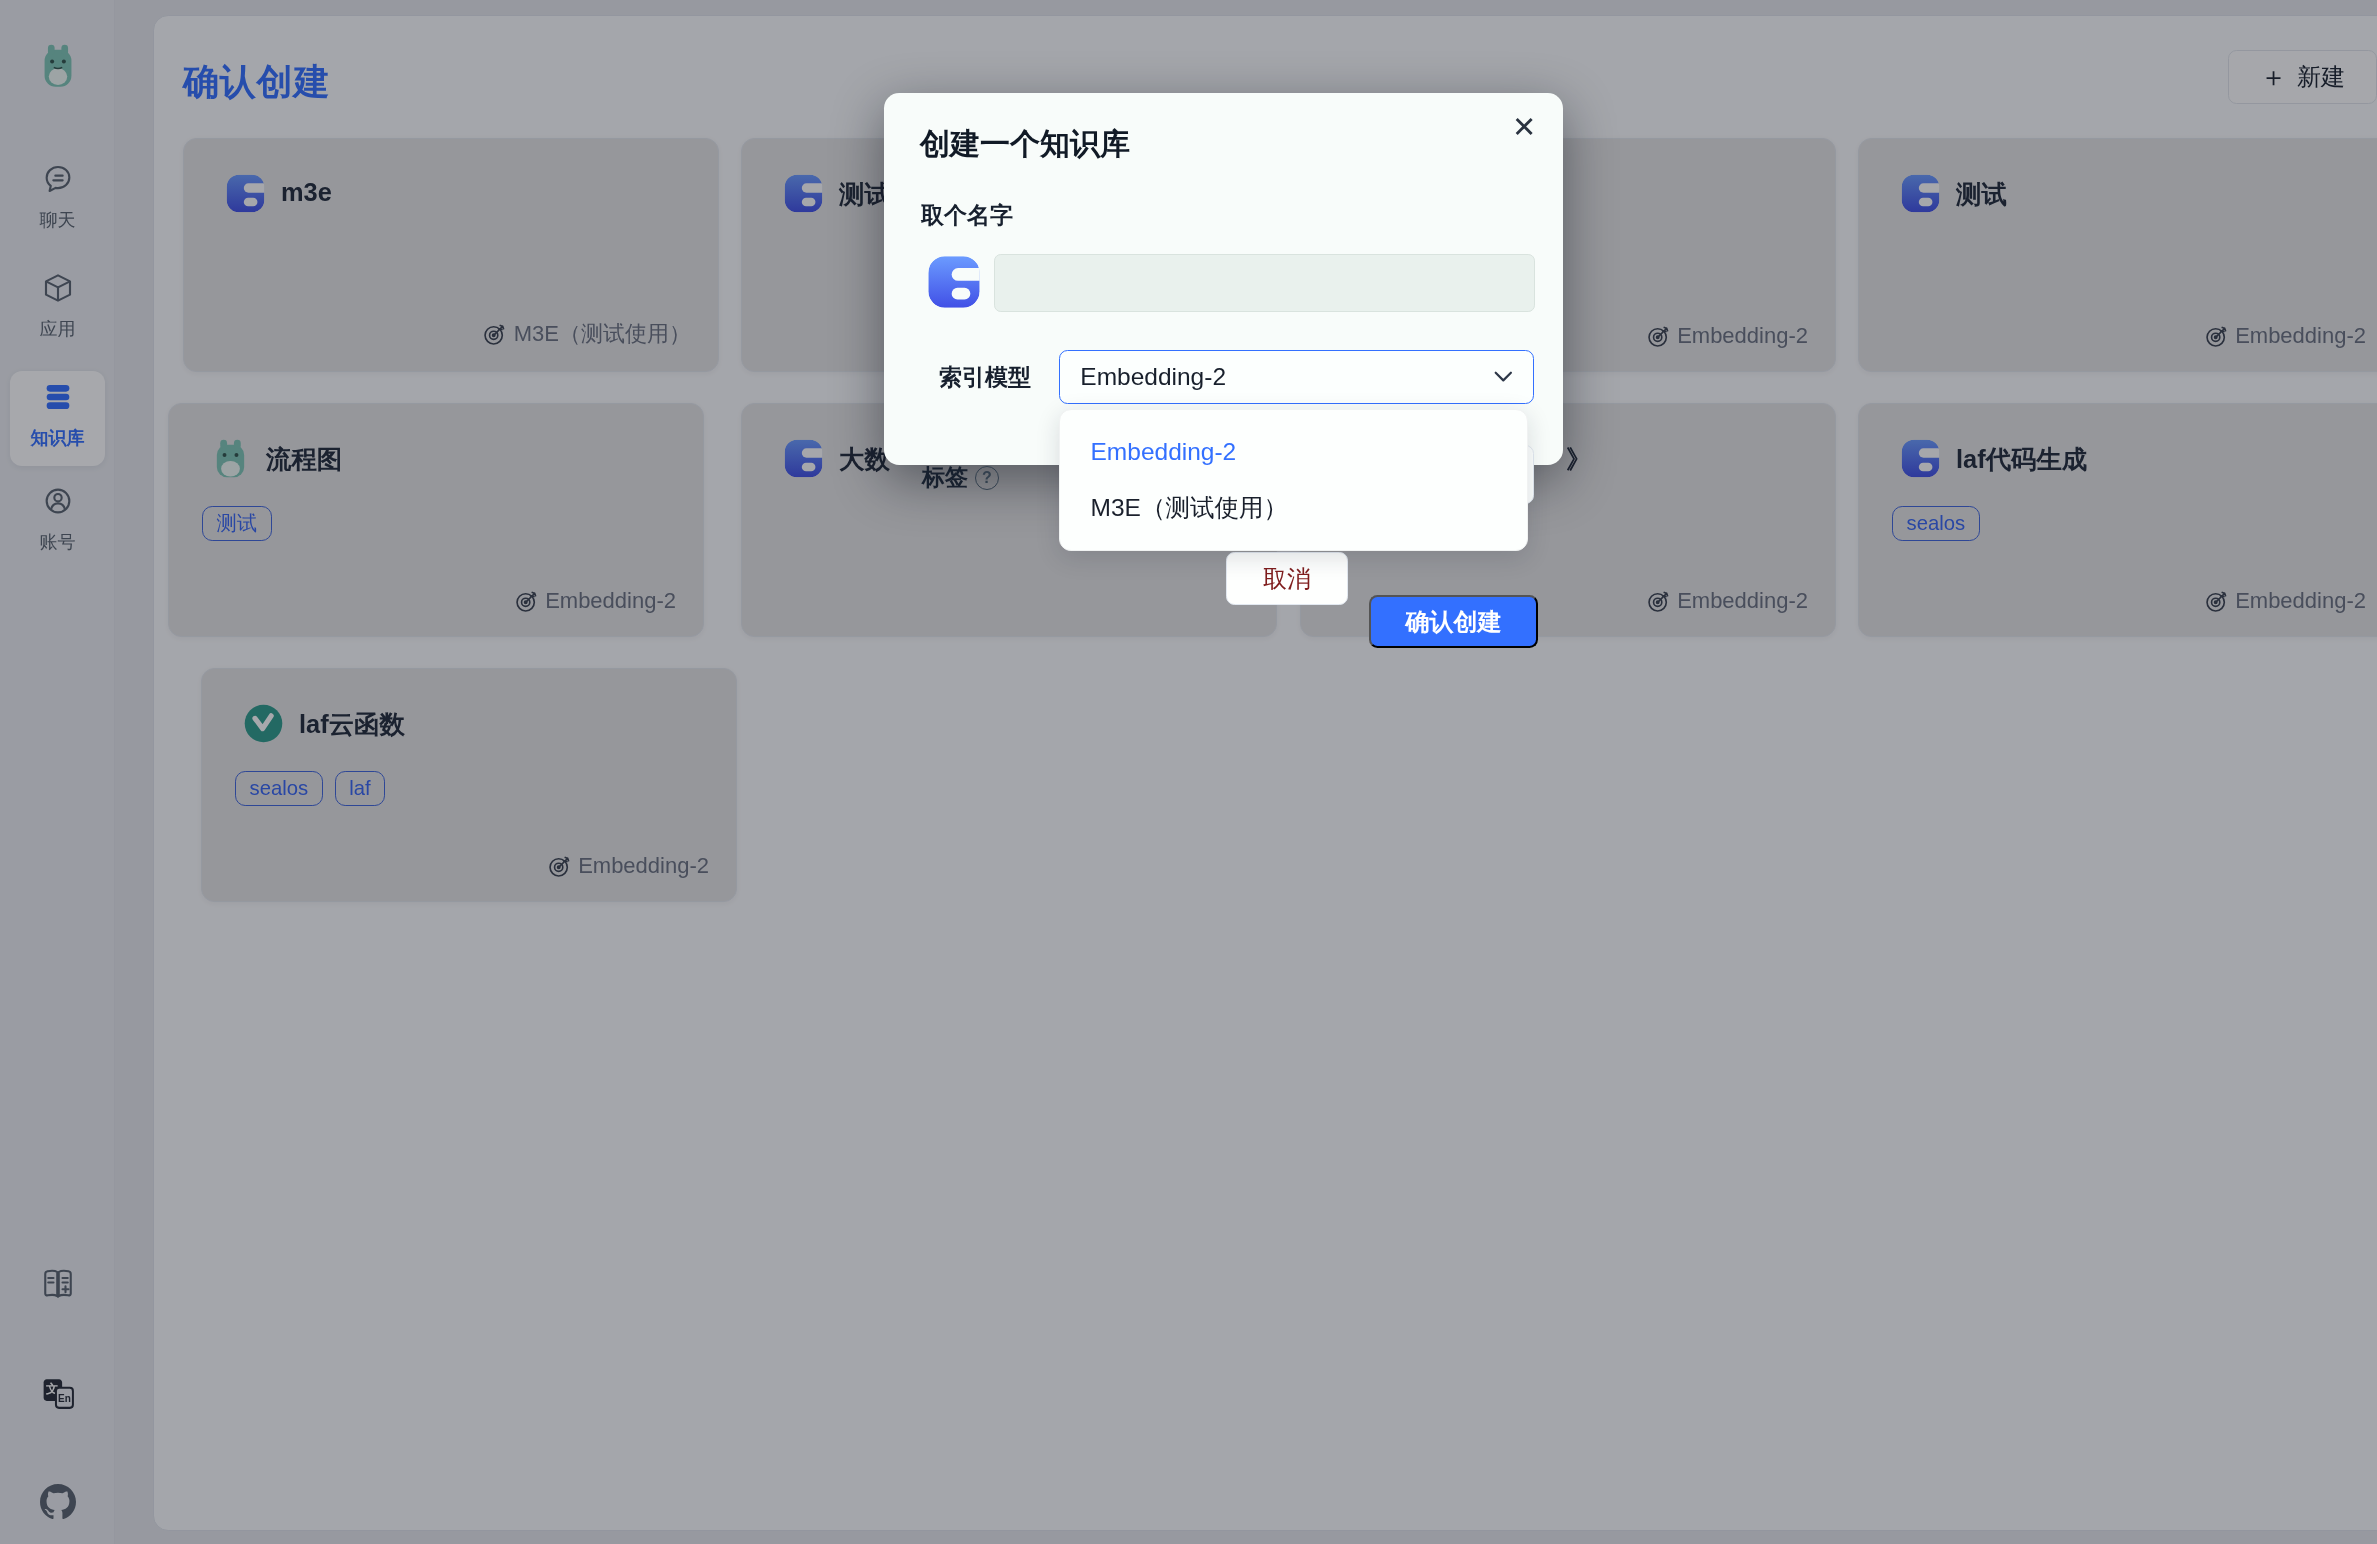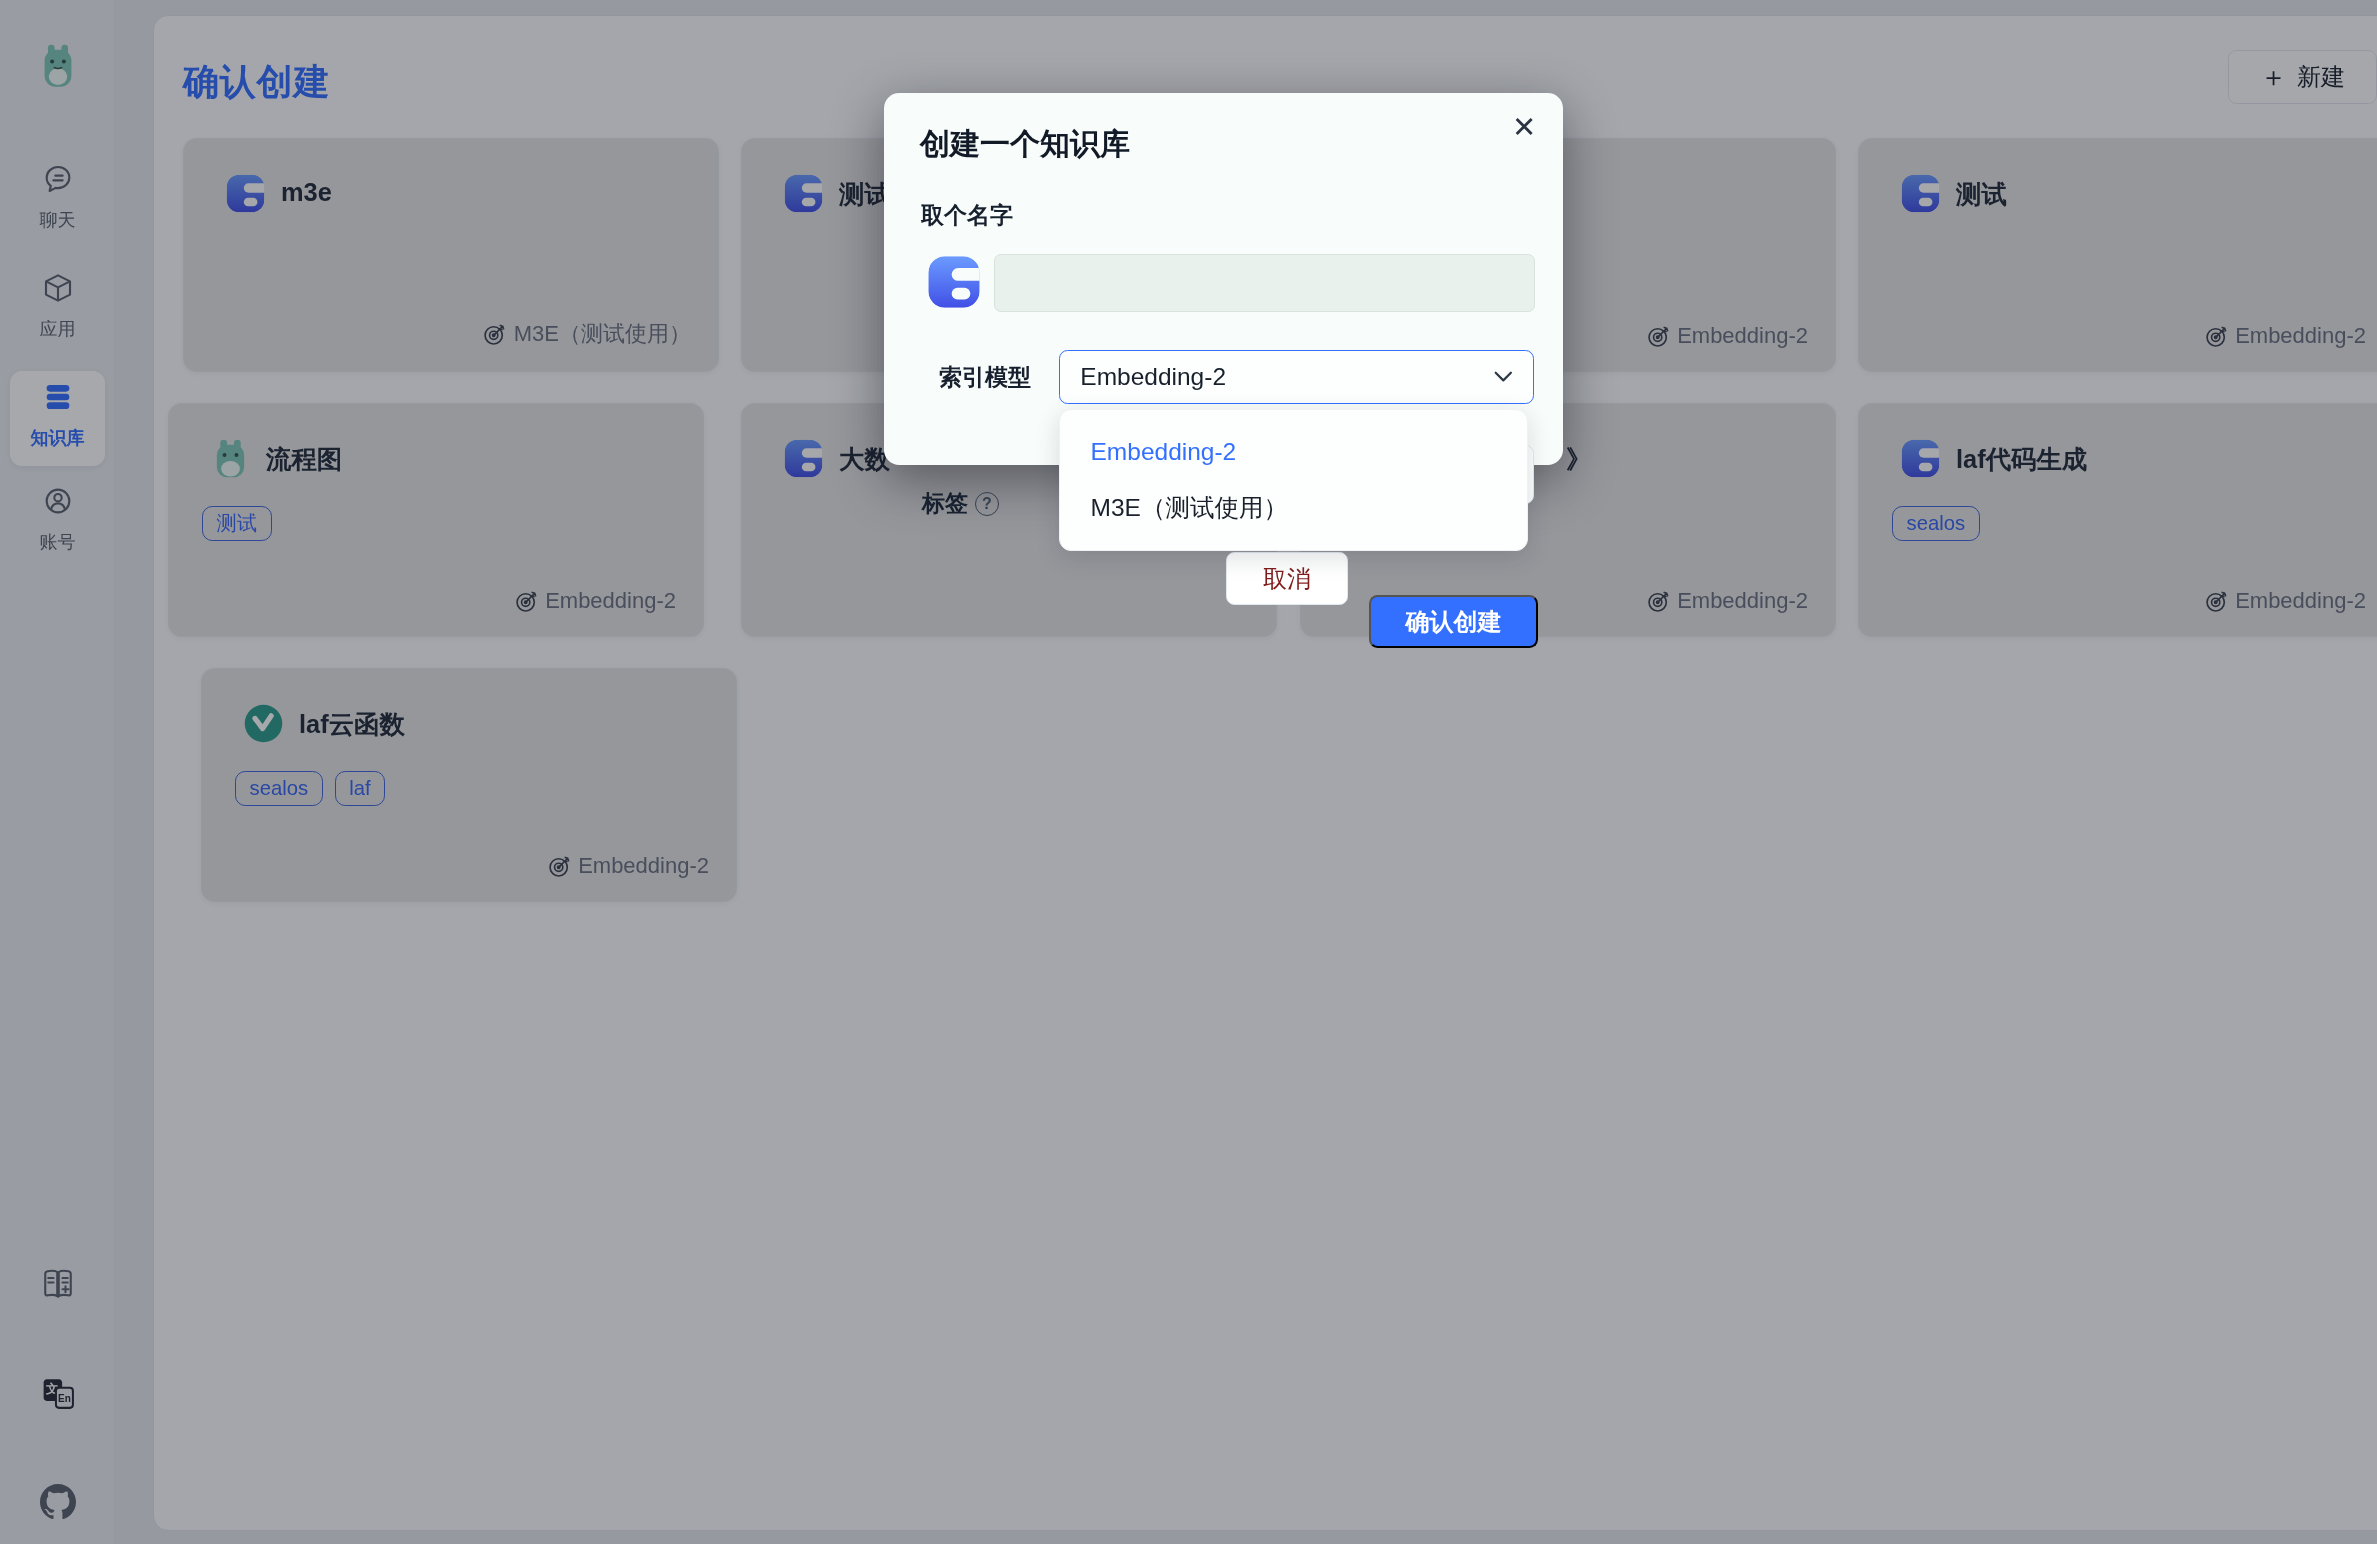--- a/index.html
+++ b/index.html
@@ -51,21 +51,21 @@
   .modal { position:absolute; left:884px; top:93px; width:679px; height:372px;
     background:#F8FCFA; border-radius:15.2px; z-index:60;
     box-shadow:0 15.2px 51px rgba(10,15,25,.45); }
   .modal-title { position:absolute; left:36px; top:30.5px; font-size:30px;
     font-weight:800; color:#111A26; }
   .modal-close { position:absolute; left:628px; top:20.3px; font-size:29px;
     color:#2A3340; cursor:pointer; line-height:1; }
   .field-label { position:absolute; font-size:23px; font-weight:700; color:#17202E; }
   .lbl-name { left:37px; top:107px; }
   .lbl-model { left:55px; top:269px; font-weight:600; }
-  .lbl-tags { left:38px; top:369px; font-weight:600; display:flex; align-items:center; gap:6.8px;margin-top:26px; }
+  .lbl-tags { left:38px; top:369px; font-weight:600; display:flex; align-items:center; gap:6.8px; }
   .modal-logo { position:absolute; left:42px; top:161px; width:56px; height:56px; }
   .name-input { position:absolute; left:110px; top:161px; width:541px; height:58px;
     background:#E9F1ED; border:0.8px solid #D9E3DE; border-radius:6.8px;
     font-size:24px; padding:0 17px; color:#17202E; outline:none; }
   .select { position:absolute; left:175px; top:257px; width:475px; height:54px;
     background:#FCFFFE; border:1.7px solid #3370FF; border-radius:8.5px;
     display:flex; align-items:center; font-size:24.5px; color:#18202C;
     padding:0 20.3px; cursor:pointer; }
   .select .chev { margin-left:auto; display:flex; }
   .tags-input { position:absolute; left:175px; top:352px; width:475px; height:59px;

